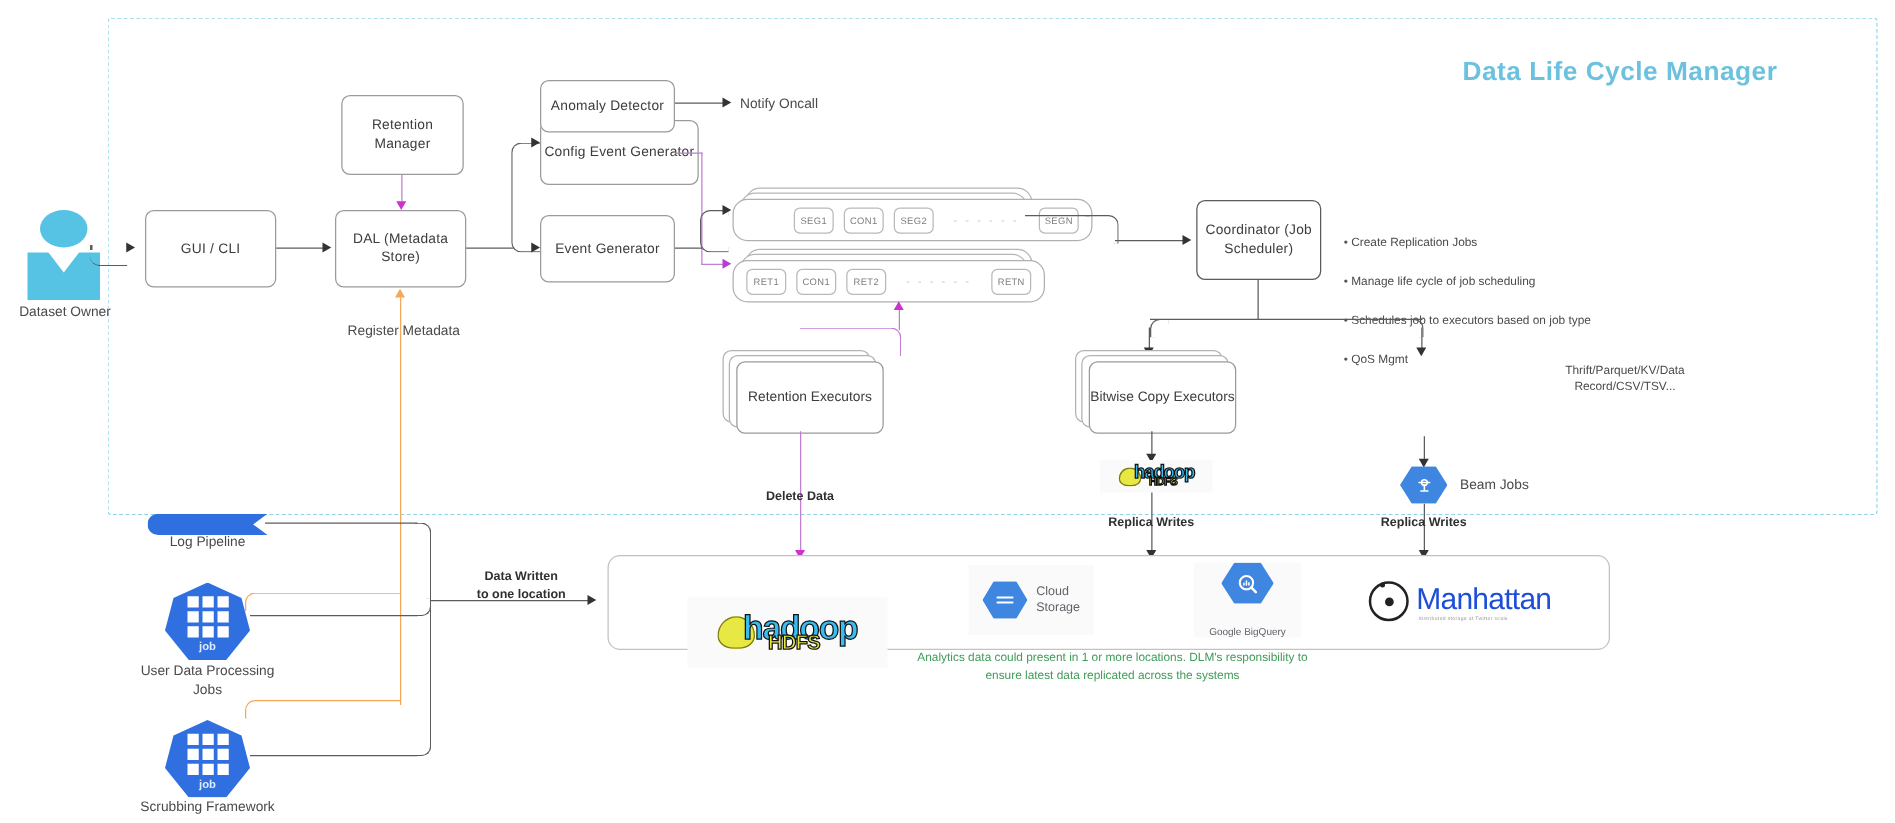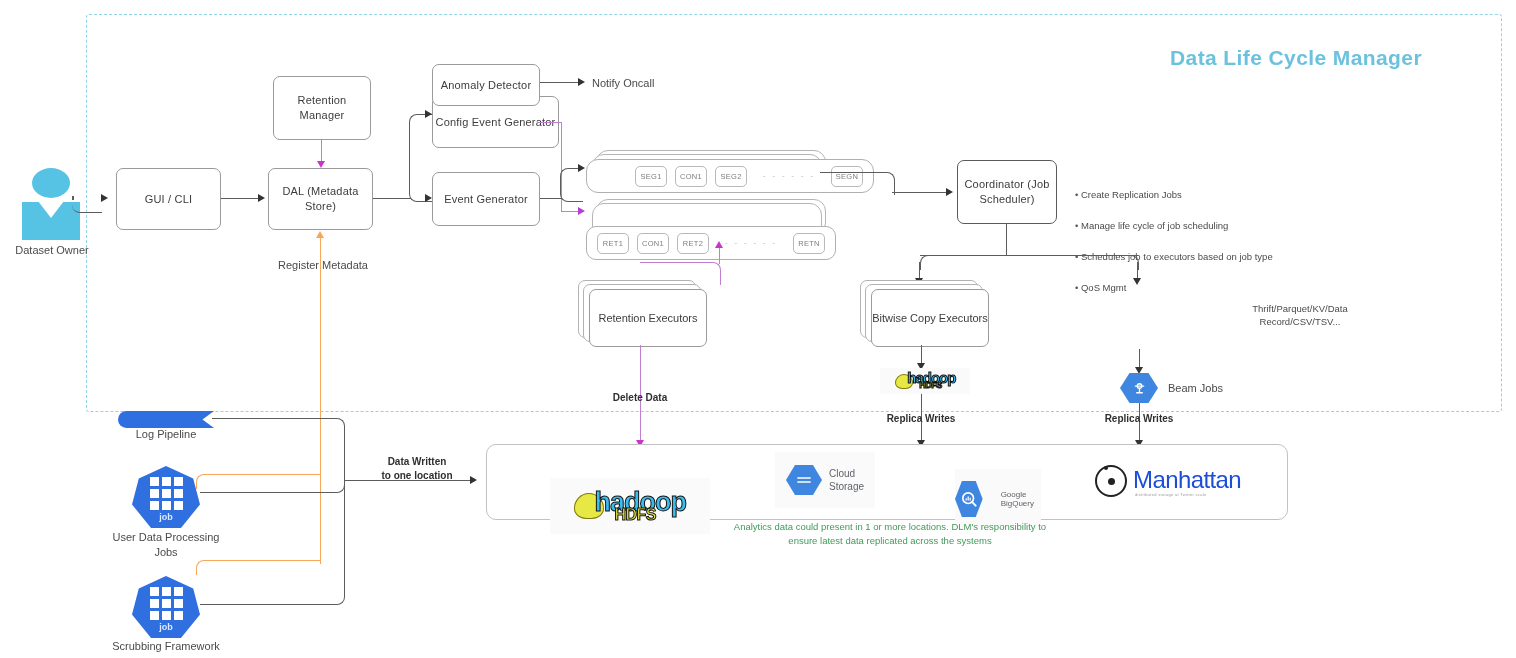--- a/index.html
+++ b/index.html
@@ -177,21 +177,21 @@
       <div style="width:8px;flex:none;"></div>
       <div class="cell">SEG2</div>
       <div class="dots">- - - - - -</div>
       <div class="cell">SEGN</div>
     </div>
   </div>
 
   <div class="queue" style="left:586px;top:199px;width:240px;height:46px;">
     <div class="sheet" style="left:10px;top:0px;width:228px;height:34px;"></div>
     <div class="sheet" style="left:6px;top:4px;width:228px;height:34px;"></div>
-    <div class="front" style="left:0px;top:27px;width:228px;height:32px;border-radius:10px;">
+    <div class="front" style="left:0px;top:9px;width:228px;height:32px;">
       <div class="cell">RET1</div>
       <div style="width:8px;flex:none;"></div>
       <div class="cell">CON1</div>
       <div style="width:8px;flex:none;"></div>
       <div class="cell">RET2</div>
       <div class="dots">- - - - - -</div>
       <div class="cell">RETN</div>
     </div>
   </div>
 
@@ -239,21 +239,21 @@
   <div class="stack" style="left:860px;top:280px;width:132px;height:70px;">
     <div class="s" style="left:0px;top:0px;width:116px;height:56px;"></div>
     <div class="s" style="left:5px;top:4px;width:116px;height:56px;"></div>
     <div class="f" style="left:11px;top:9px;width:116px;height:56px;">
       <span>Bitwise Copy
 Executors</span>
     </div>
   </div>
 
 
-  <div class="lbl" style="left:1210px;top:303px;width:180px;font-size:9.5px;">Thrift/Parquet/KV/Data
+  <div class="lbl" style="left:1210px;top:291px;width:180px;font-size:9.5px;">Thrift/Parquet/KV/Data
 Record/CSV/TSV...</div>
 
   <div class="ln v purple" style="left:640px;top:345px;height:110px;"></div>
   <div class="arrow d purple" style="left:636px;top:440px;"></div>
   <div class="lbl bold" style="left:578px;top:391px;width:124px;font-size:10px;">Delete Data</div>
 
   <div class="ln v" style="left:921px;top:345px;height:22px;"></div>
   <div class="arrow d" style="left:917px;top:363px;"></div>
   <div class="abs hadoop" style="left:880px;top:368px;width:90px;height:26px;background:#fafafa;">
     <div class="ele" style="width:18px;height:15px;"></div>
@@ -342,21 +342,21 @@
   <div class="logo-slot" style="left:775px;top:452px;width:100px;height:56px;gap:7px;">
     <div class="hex" style="width:36px;height:30px;">
       <svg width="16" height="12" viewBox="0 0 24 18" aria-hidden="true">
         <path d="M3 6 H21 M3 12 H21" stroke="#fff" stroke-width="2.6" stroke-linecap="round"></path>
       </svg>
     </div>
     <div style="color:#5f6368;font-size:10px;line-height:1.3;white-space:pre-line;">Cloud
 Storage</div>
   </div>
 
-  <div class="logo-slot" style="left:955px;top:469px;width:86px;height:60px;flex-direction:row;gap:18px;">
+  <div class="logo-slot" style="left:955px;top:450px;width:86px;height:60px;flex-direction:column;gap:18px;">
     <div class="hex" style="width:42px;height:36px;">
       <svg width="20" height="20" viewBox="0 0 24 24" aria-hidden="true">
         <circle cx="11" cy="11" r="6.4" fill="none" stroke="#fff" stroke-width="2"></circle>
         <path d="M15.8 15.8 L20 20" stroke="#fff" stroke-width="2.4" stroke-linecap="round"></path>
         <path d="M8.6 11.6 V13.2 M11 9.4 V13.2 M13.4 11 V13.2" stroke="#fff" stroke-width="1.5" stroke-linecap="round"></path>
       </svg>
     </div>
     <div style="color:#5f6368;font-size:8px;">Google BigQuery</div>
   </div>
 

